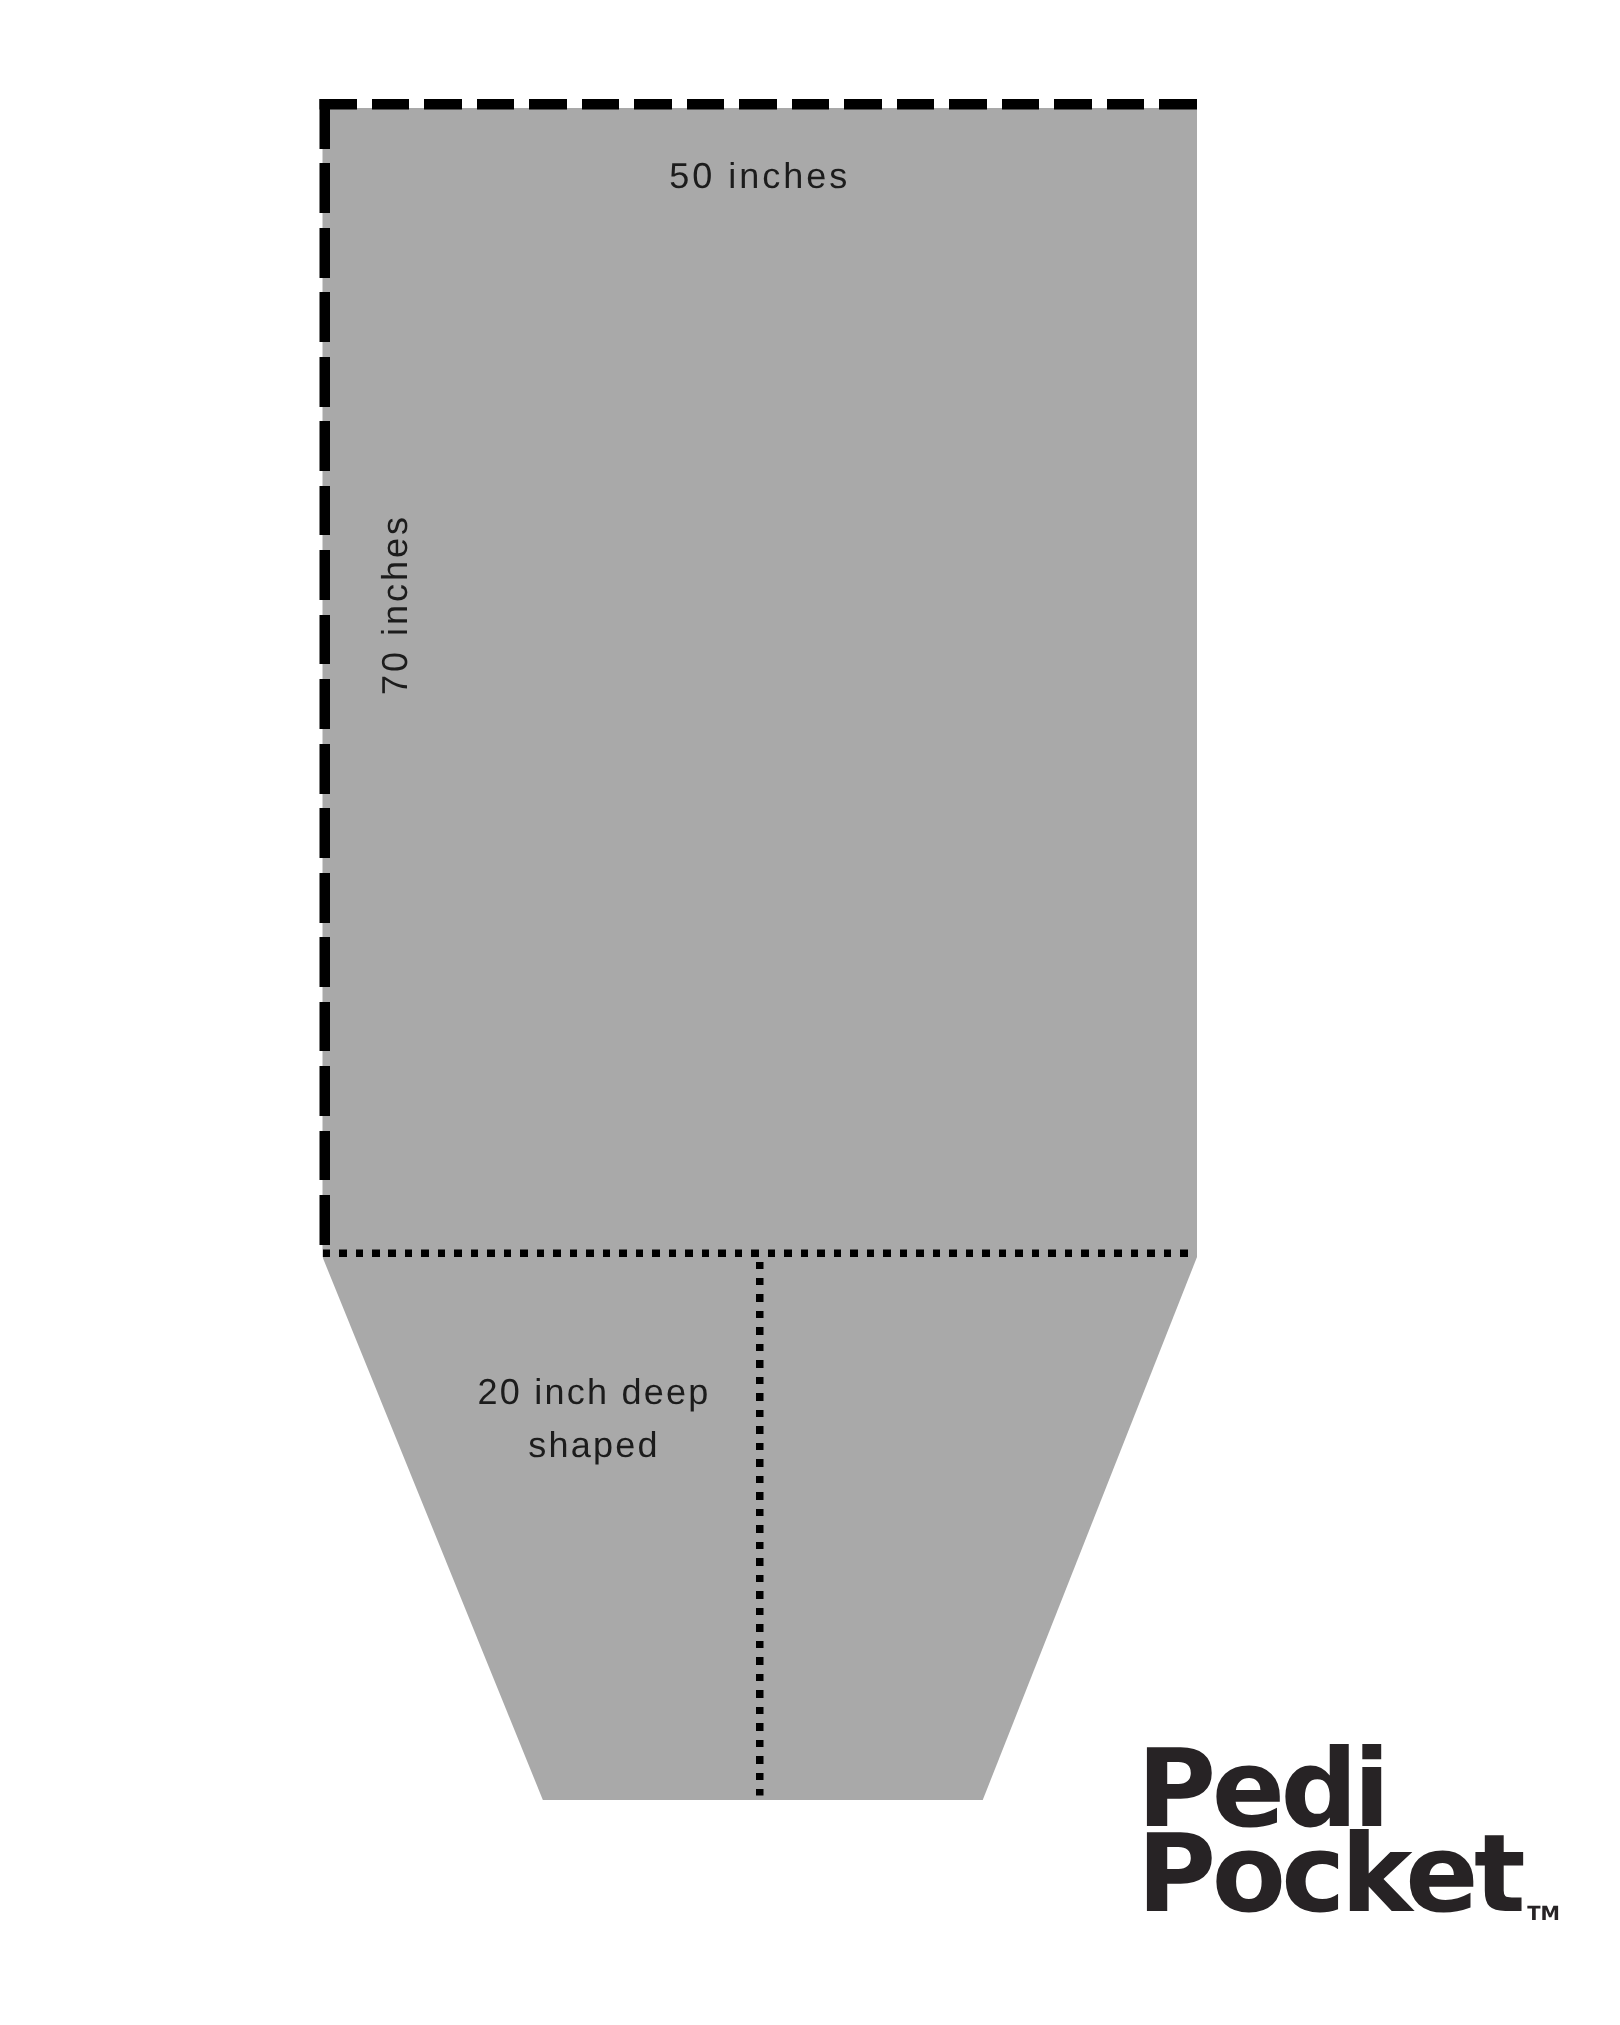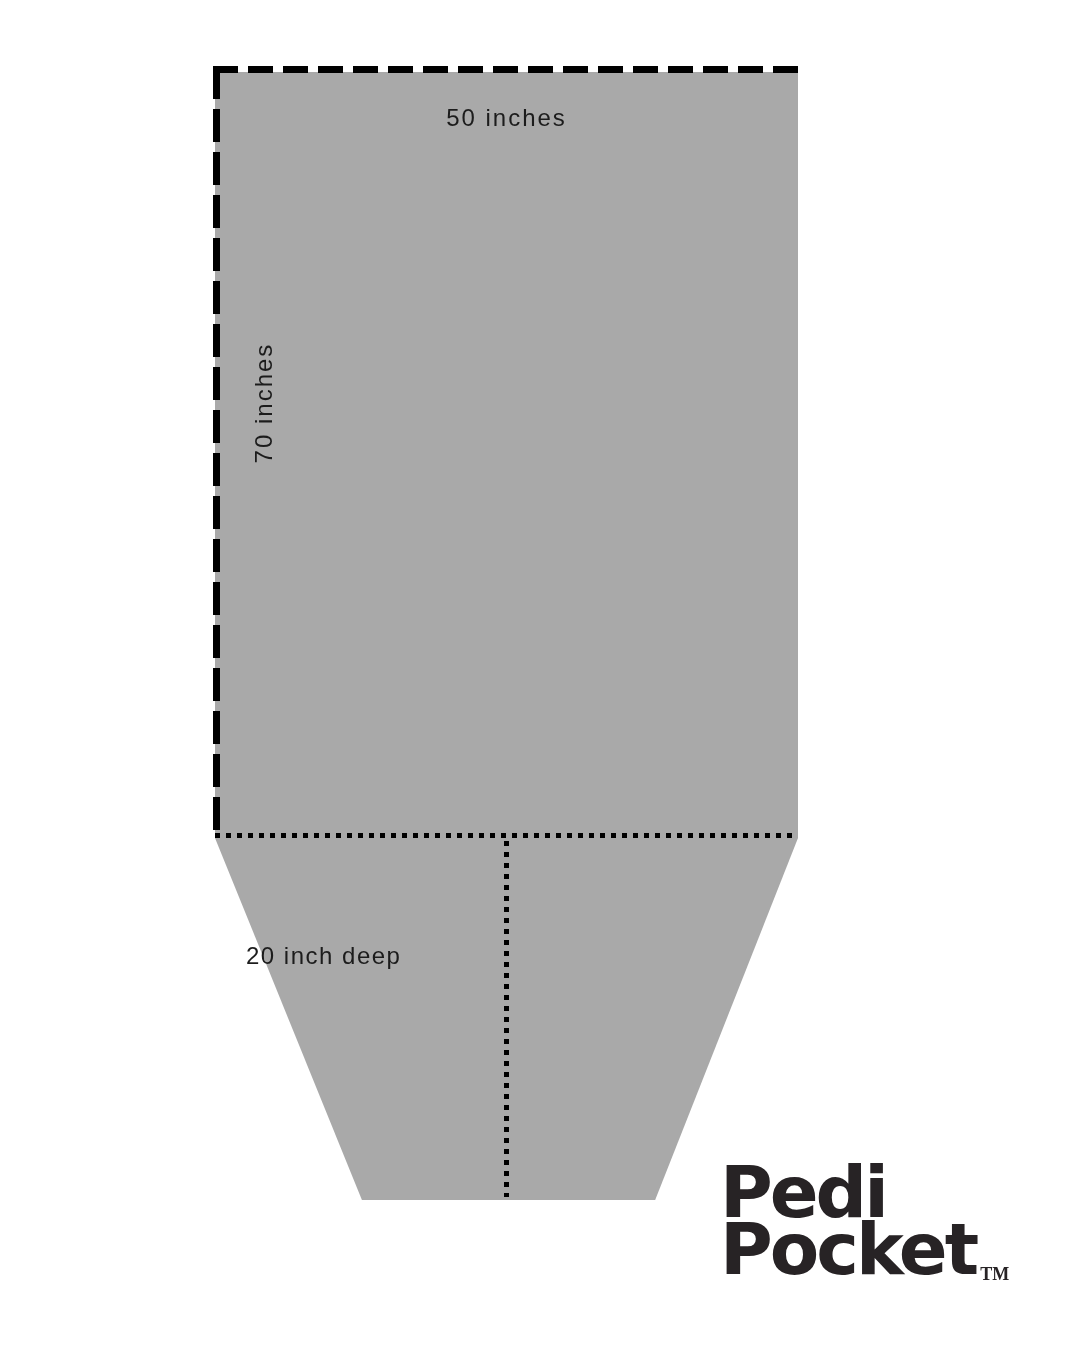--- a/index.html
+++ b/index.html
@@ -93,50 +93,50 @@
   }
   .label-height {
     left: 264px;
     top: 403px;
     transform: translate(-50%, -50%) rotate(-90deg);
   }
 
   .pocket-label {
     position: absolute;
     left: 246px;
-    top: 938px;
+    top: 911px;
     width: 300px;
+    text-align: center;
     color: var(--text, #1c1c1c);
     font-size: 24px;
     letter-spacing: 1.5px;
     line-height: 35px;
   }
 
   
   .logo {
     position: absolute;
-    left: 720px;
+    left: 758px;
     top: 1164px;
     color: var(--logo, #272325);
     font-family: "DejaVu Sans", sans-serif;
     font-weight: bold;
     letter-spacing: -3px;
     line-height: 57px;
     font-size: 72px;
   }
   .logo-line {
     display: block;
   }
   .tm {
-    font-size: 18px;
+    font-size: 13px;
     font-weight: bold;
     letter-spacing: 0;
     margin-left: 4px;
     vertical-align: -6px;
-    font-family: Liberation Serif, serif;
   }
 </style>
 </head>
 <body>
 
 <div class="canvas">
 
   <div class="blanket-body"></div>
 
   <div class="dash-top"></div>
@@ -146,20 +146,21 @@
 
   <div class="dot-h"></div>
   <div class="dot-v"></div>
 
   <div class="dim-label label-width">50 inches</div>
 
   <div class="dim-label label-height">70 inches</div>
 
   <div class="pocket-label">
     <div>20 inch deep</div>
+    <div>shaped</div>
   </div>
 
   <div class="logo">
     <span class="logo-line">Pedi</span>
     <span class="logo-line"><span>Pocket</span><span class="tm">TM</span></span>
   </div>
 
 </div>
 
 </body></html>

